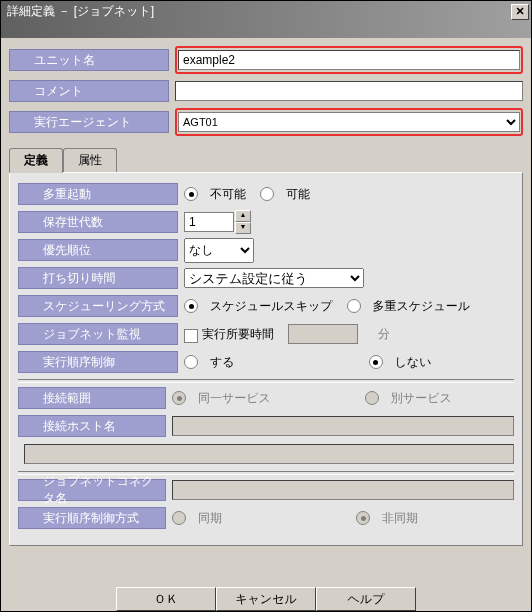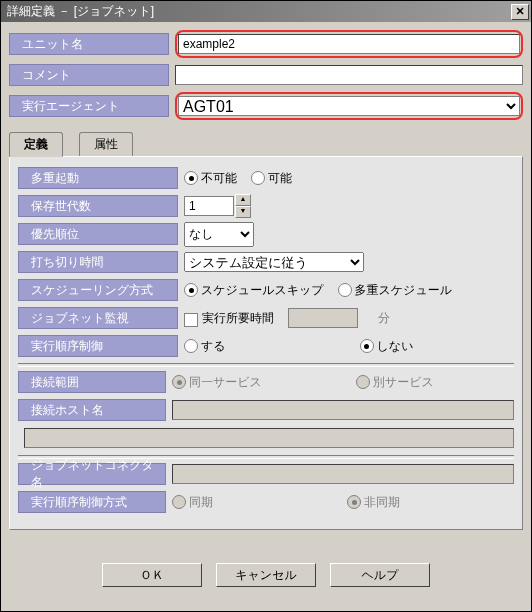--- a/index.html
+++ b/index.html
@@ -1,54 +1,54 @@
 <!DOCTYPE html>
 <html><head>
 <meta charset="utf-8">
 <style>
   html,body{margin:0;padding:0;font-family:"MS UI Gothic","Meiryo",sans-serif;font-size:12px;background:#fff}
   .window{width:532px;height:612px;box-sizing:border-box;background:#d4d0c8;border:1px solid #000;position:relative}
-  .titlebar{height:21px;background:linear-gradient(to right,#606060,#a0a0a0);color:#fff;display:flex;align-items:center;padding:0 2px 0 6px;font-size:12px}
+  .titlebar{height:21px;background:linear-gradient(to right,#606060,#a0a0a0);color:#fff;display:flex;align-items:center;padding:0 2px 16px 6px;font-size:12px}
   .titlebar .t-text{flex:1}
   .closebtn{width:16px;height:14px;background:#d4d0c8;border:1px solid #fff;border-right-color:#404040;border-bottom-color:#404040;display:flex;align-items:center;justify-content:center;color:#000;font-weight:bold;font-size:11px;line-height:1}
   .topform{padding:8px 8px 4px 8px}
   .row{display:flex;align-items:center;margin-bottom:6px}
-  .lbl{width:160px;height:22px;background:#9f9fcf;color:#fff;display:flex;align-items:center;padding-left:12px;box-sizing:border-box;border:1px solid #8080b0;font-size:12px}
+  .lbl{width:160px;height:22px;background:#9f9fcf;color:#fff;display:flex;align-items:center;padding-left:24px;box-sizing:border-box;border:1px solid #8080b0;font-size:12px}
   .lbl.narrow{width:148px}
   .fieldwrap{flex:1;margin-left:6px;height:22px;display:flex;align-items:center}
-  .highlight{border:2px solid #e83030;border-radius:8px;padding:1px}
+  .highlight{border:2px solid #e83030;border-radius:3px;padding:1px}
   input.txt{width:100%;height:20px;box-sizing:border-box;border:1px solid #808080;border-top-color:#404040;border-left-color:#404040;padding:0 4px;font-family:inherit;font-size:12px;background:#fff}
   input.txt.ro{background:#d4d0c8}
-  select.sel{width:100%;height:20px;box-sizing:border-box;font-family:inherit;font-size:16px;background:#fff;border:1px solid #808080}
+  select.sel{width:100%;height:20px;box-sizing:border-box;font-family:inherit;font-size:11px;background:#fff;border:1px solid #808080}
   .tabs{margin:4px 8px 0 8px;display:flex;align-items:flex-end;height:22px;position:relative;z-index:2}
-  .tab{padding:3px 14px;border:1px solid #808080;border-bottom:none;background:#d4d0c8;margin-right:16px;font-size:12px;border-top-left-radius:3px;border-top-right-radius:3px}
+  .tab{padding:3px 14px;border:1px solid #808080;border-bottom:none;background:#d4d0c8;margin-right:0;font-size:12px;border-top-left-radius:3px;border-top-right-radius:3px}
   .tab.active{background:#d4d0c8;border-bottom:1px solid #d4d0c8;position:relative;top:1px;font-weight:bold}
   .panel{margin:0 8px 8px 8px;border:1px solid #808080;border-top-color:#fff;border-left-color:#fff;padding:10px 8px;background:#e5e5e5}
   .prow{display:flex;align-items:center;margin-bottom:6px}
   .prow .lbl{width:160px}
   .pfield{flex:1;margin-left:6px;height:22px;display:flex;align-items:center;gap:14px}
-  .radio{display:flex;align-items:center;gap:3px;color:#000}
+  .radio{display:flex;align-items:center;gap:12px;color:#000}
   .radio.dis{color:#808080}
   .radio .dot{width:12px;height:12px;border:1px solid #808080;border-radius:50%;background:#fff;display:flex;align-items:center;justify-content:center}
   .radio.dis .dot{background:#d4d0c8}
   .radio .dot.sel::after{content:"";width:5px;height:5px;border-radius:50%;background:#000}
   .radio.dis .dot.sel::after{background:#808080}
   .chk{display:flex;align-items:flex-end;gap:4px}
   .chk .box{width:12px;height:12px;border:1px solid #808080;background:#fff}
   .spin{display:flex;align-items:center}
   .spin input{width:50px;height:20px;box-sizing:border-box;border:1px solid #808080;padding:0 4px;font-family:inherit;font-size:12px}
   .spin .btns{display:flex;flex-direction:column;margin-left:1px}
   .spin .b{width:14px;height:10px;background:#d4d0c8;border:1px solid #808080;border-top-color:#fff;border-left-color:#fff;font-size:7px;line-height:1;text-align:center}
   .smallsel{width:70px;height:25px;font-family:inherit;font-size:12px}
   .medsel{width:180px;height:20px;font-family:inherit;font-size:13px}
   .timebox{width:70px;height:20px;border:1px solid #808080;background:#d4d0c8;box-sizing:border-box}
   .unit{margin-left:6px;color:#808080}
   .divider{height:2px;border-top:1px solid #808080;border-bottom:1px solid #fff;margin:4px 0}
   .indent .lbl{margin-left:0;width:148px}
-  .footer{position:absolute;left:0;right:0;bottom:24px;display:flex;justify-content:center;gap:14px}
+  .footer{position:absolute;left:0;right:0;bottom:0;display:flex;justify-content:center;}
   .btn{width:100px;height:24px;background:#d4d0c8;border:1px solid #404040;border-top-color:#fff;border-left-color:#fff;font-family:inherit;font-size:12px;cursor:pointer}
 </style>
 </head>
 <body>
 
 <div class="window">
   <div class="titlebar">
     <span class="t-text">詳細定義 － [ジョブネット]</span>
     <div class="closebtn">✕</div>
   </div>

